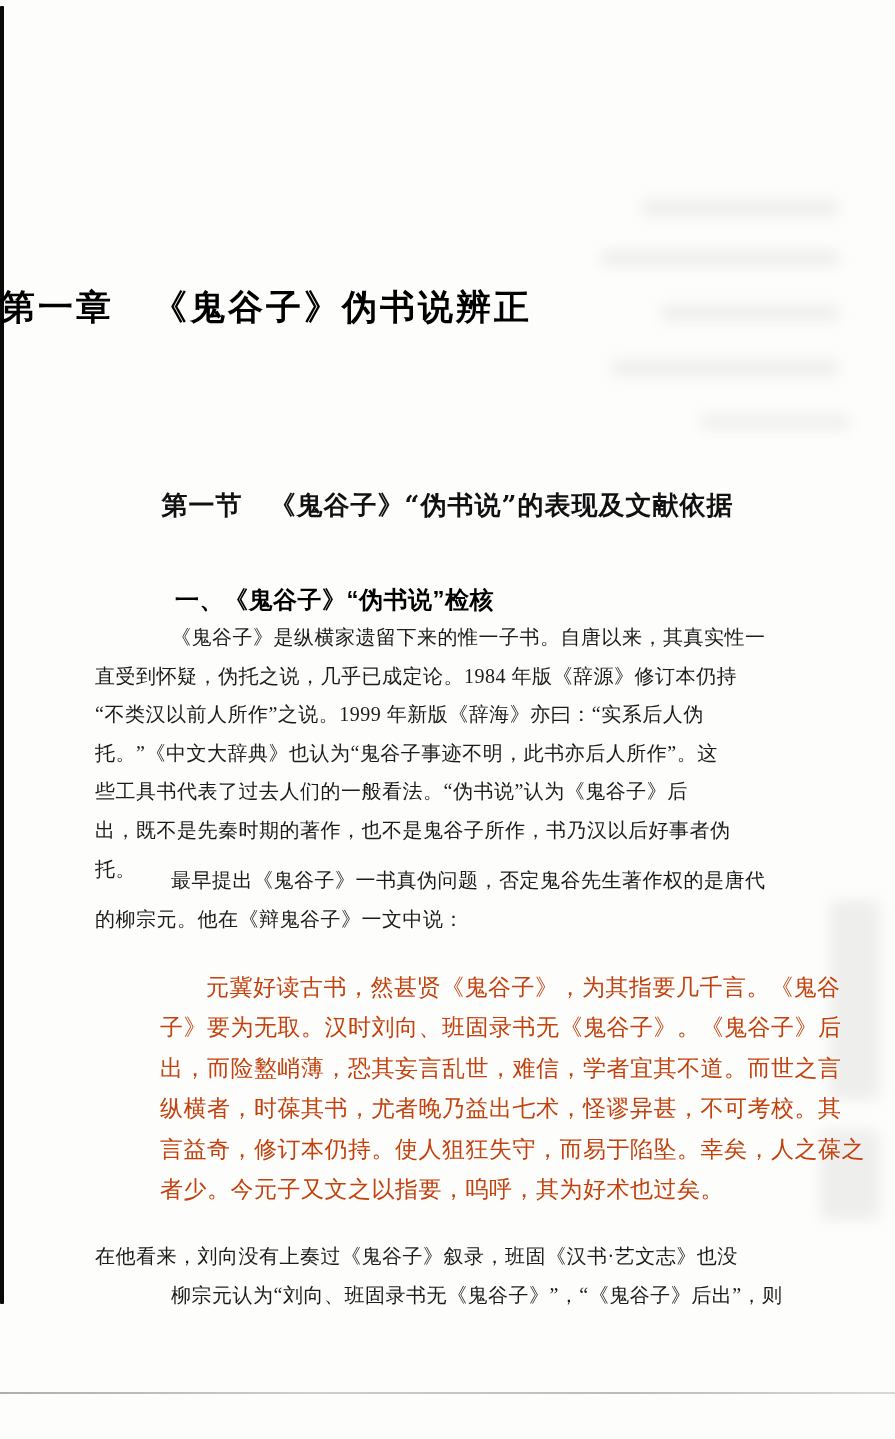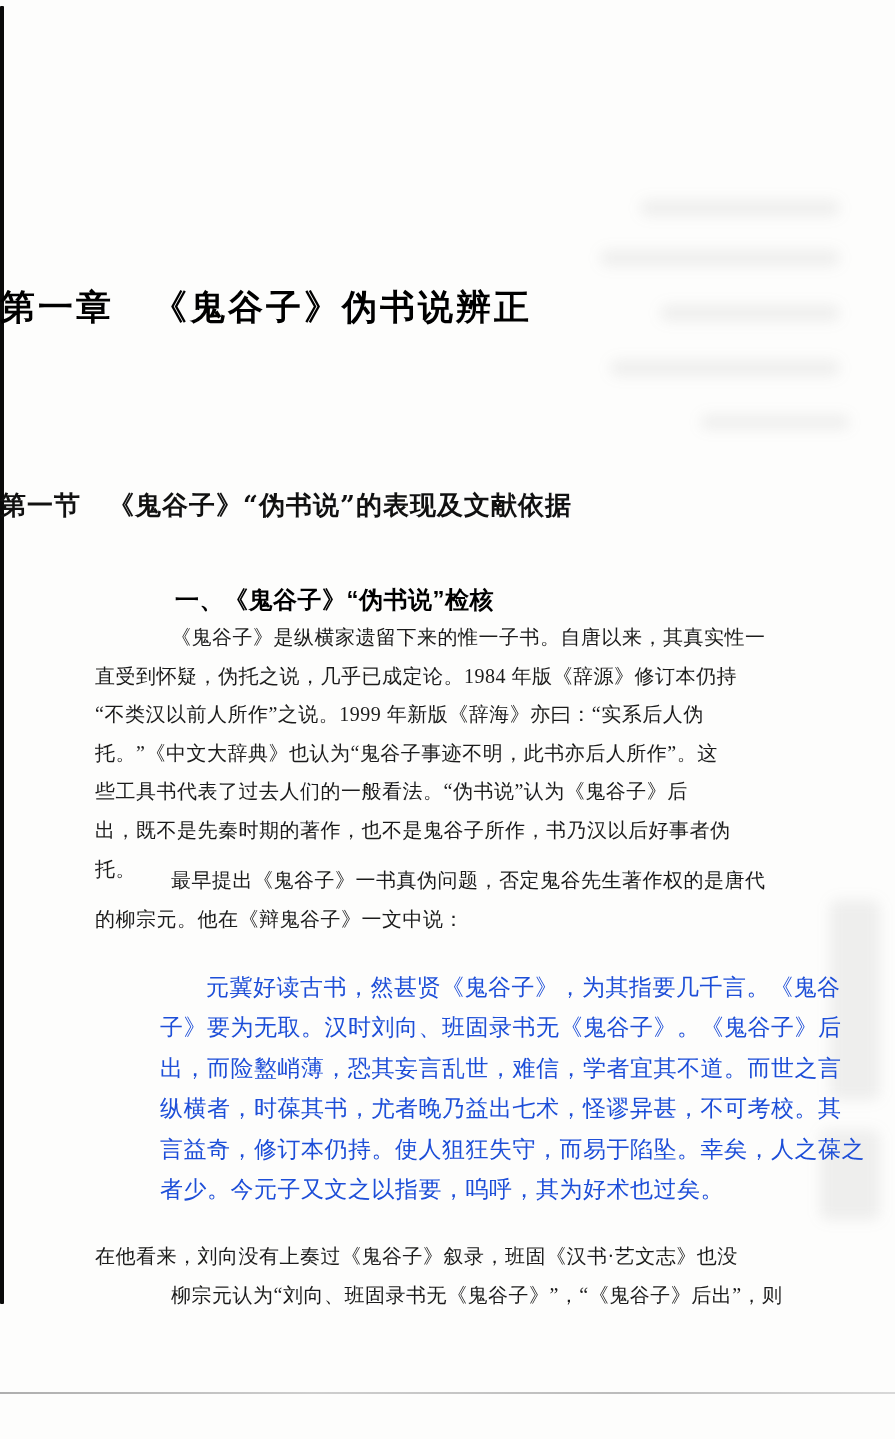--- a/index.html
+++ b/index.html
@@ -19,40 +19,40 @@
   .ghost{position:absolute;background:rgba(110,110,110,.10);filter:blur(7px);border-radius:8px;}
 
   
   .chapter{
     position:absolute;top:284px;left:0;width:100%;
     text-align:left;font-family:"Liberation Sans",sans-serif;
     font-weight:bold;font-size:35px;letter-spacing:3px;color:#000;margin:0;
   }
   .section{
     position:absolute;top:488px;left:0;width:100%;
-    font-family:"DejaVu Serif",serif;
+    text-align:center;font-family:"DejaVu Serif",serif;
     font-weight:bold;font-size:26px;letter-spacing:1px;color:#111;margin:0;
   }
   .subsection{
     position:absolute;top:584px;left:175px;
     font-family:"Liberation Sans",sans-serif;
     font-weight:bold;font-size:24px;letter-spacing:.5px;color:#000;margin:0;
   }
 
   
   .para{position:absolute;left:95px;width:728px;font-size:20px;line-height:38.6px;letter-spacing:.5px;}
   .para1{top:618px;}
   .para2{top:861px;}
   .para3{top:1237px;}
   .para .first-line{text-indent:76px;}
 
   .quote{
     position:absolute;left:160px;top:967px;width:660px;
     font-family:"DejaVu Serif",serif;
-    font-size:23px;line-height:40.4px;letter-spacing:.5px;color:#1d4ed8;
+    font-size:23px;line-height:40.4px;letter-spacing:.5px;color:#c2410c;
   }
   .quote .first-line{text-indent:46px;}
 
   .tline{white-space:nowrap;}
 </style>
 </head>
 <body>
 
 <div class="page">
 

